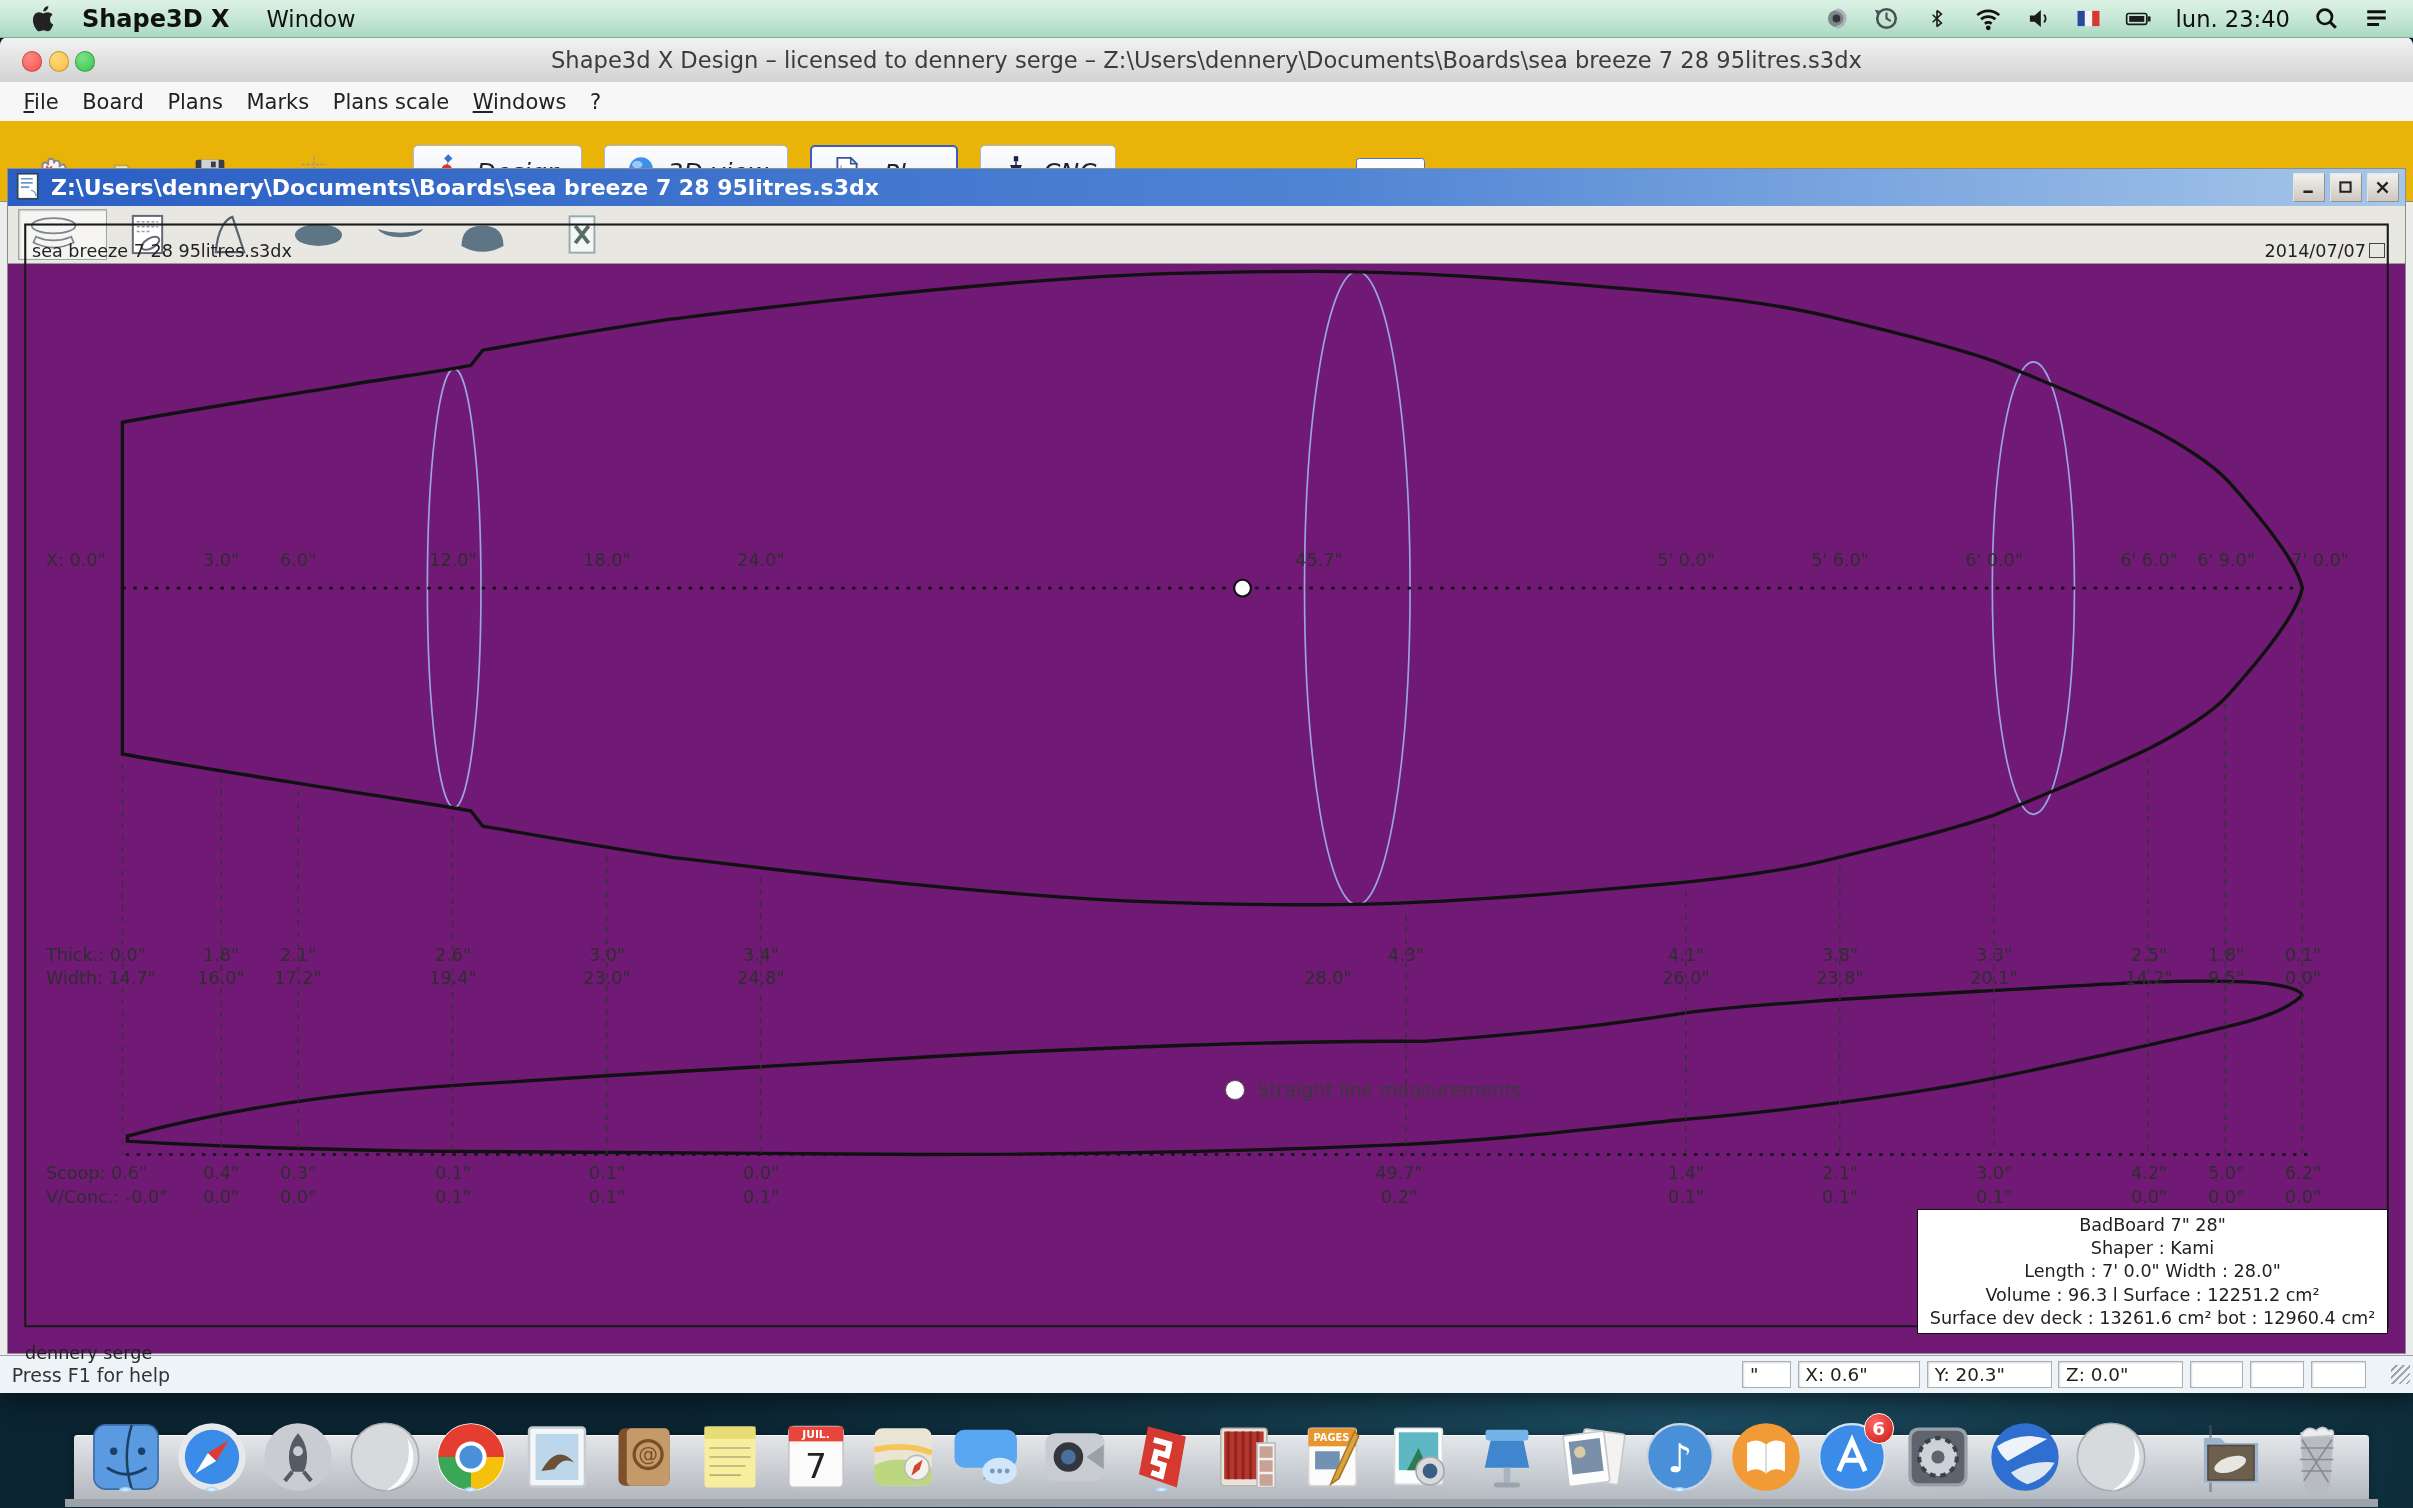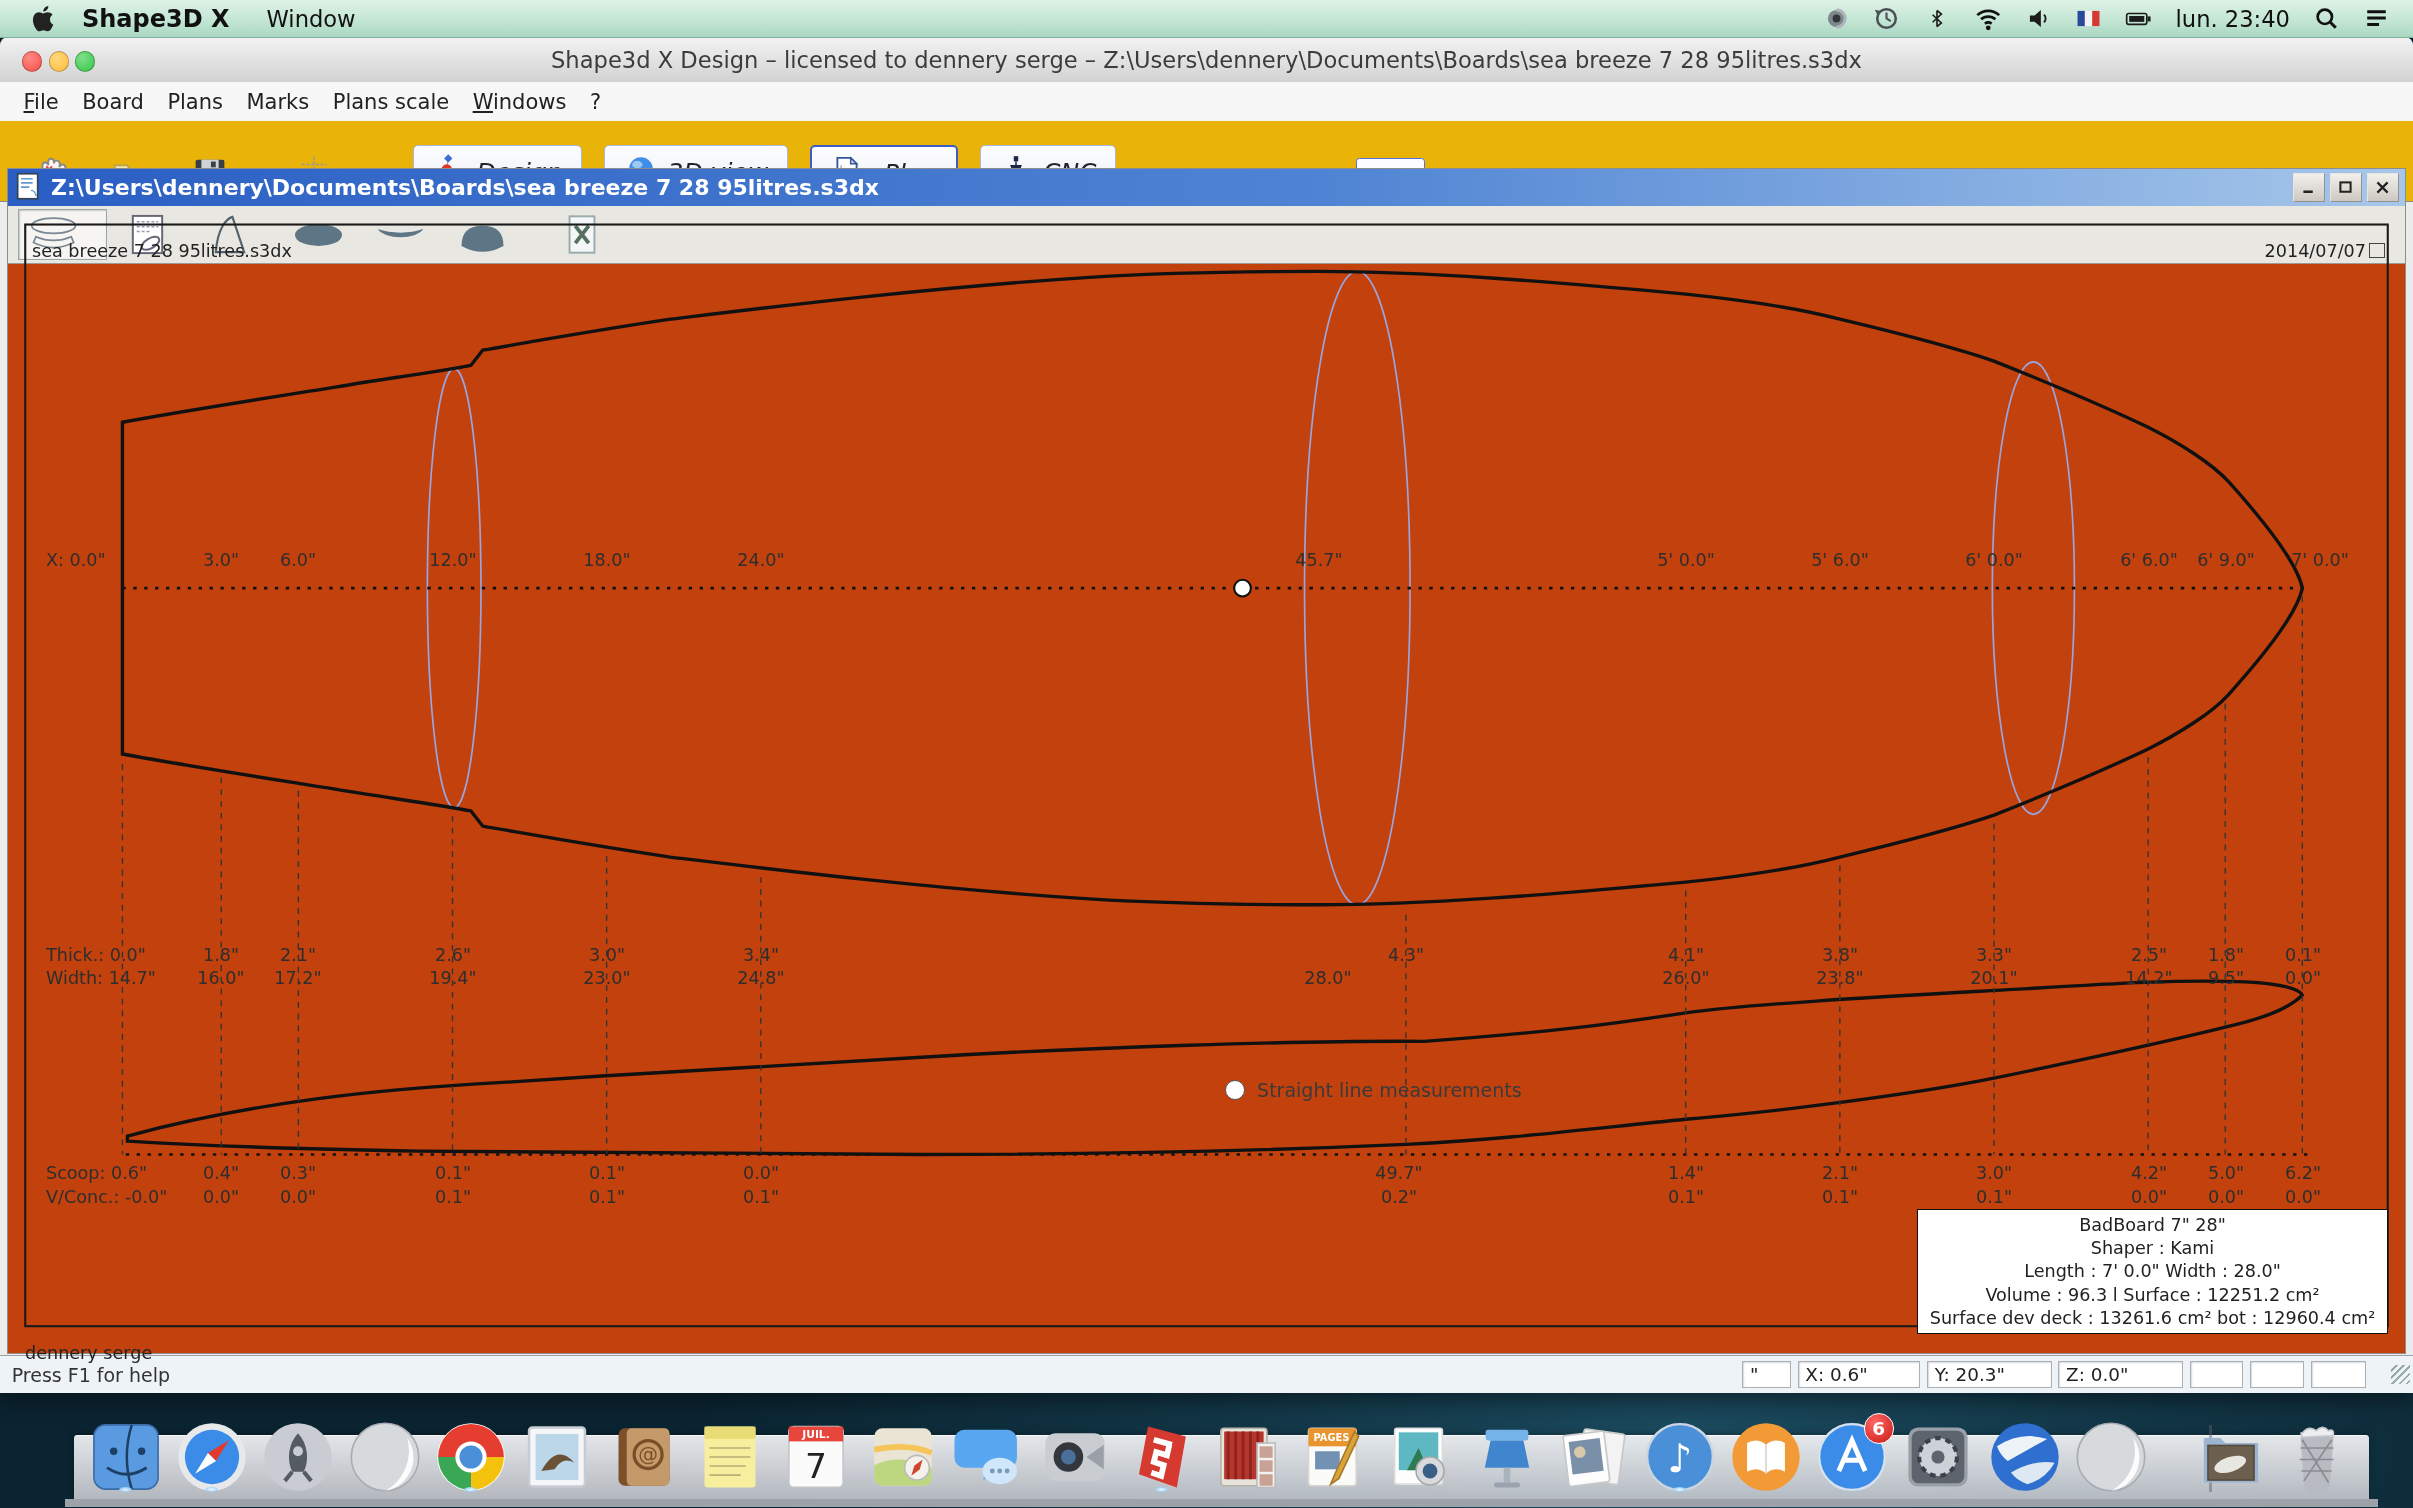--- a/index.html
+++ b/index.html
@@ -34,21 +34,21 @@
     border-bottom:1.7px solid #8a8a8a;display:flex;align-items:flex-end;font-style:italic;}
   .tbicon{width:54px;height:54px;margin-left:25px;display:flex;align-items:center;justify-content:center;}
   .viewbtn{height:52px;margin-left:22px;padding:0 18.4px;display:flex;align-items:center;gap:10px;
     background:linear-gradient(180deg,#fdfdfe,#e9edf6);border:1.7px solid #a9b8da;border-radius:5px;
     font-size:25px;color:#1c2430;}
   .viewbtn.active{border:2.5px solid #3d5cc8;gap:20px;}
   .unitwrap{display:flex;align-items:center;gap:22px;margin-left:75px;}
   .unitbtn{font-size:24px;color:#37408e;padding:6.7px 8.4px;border:1.7px solid transparent;border-radius:3.4px;}
   .unitbtn.selected{border:1.7px solid #5570d8;background:#fdfdff;}
   
-  #child{position:absolute;left:6.7px;right:6.7px;top:131px;bottom:39px;background:#c2410c;
+  #child{position:absolute;left:6.7px;right:6.7px;top:131px;bottom:39px;background:#701a75;
     border:1.7px solid #8d8d8d;}
   #childtitle{position:absolute;left:0;top:0;right:0;height:37px;
     background:linear-gradient(90deg,#2a5ec4 0%,#4f84d4 55%,#a7c7ea 100%);
     display:flex;align-items:center;color:#fff;}
   #childtitle .doc{margin-left:8.4px;}
   #childtitle .ct{font-size:22px;font-weight:bold;margin-left:10px;white-space:nowrap;}
   #childtitle .btns{margin-left:auto;margin-right:6.7px;display:flex;gap:5px;}
   .wbtn{width:30px;height:27px;background:linear-gradient(180deg,#f2f0ec,#cdc9c1);
     border:1.7px outset #e8e5df;display:flex;align-items:center;justify-content:center;}
   #childtools{position:absolute;left:0;top:37px;right:0;height:57px;background:#e9e7e1;

